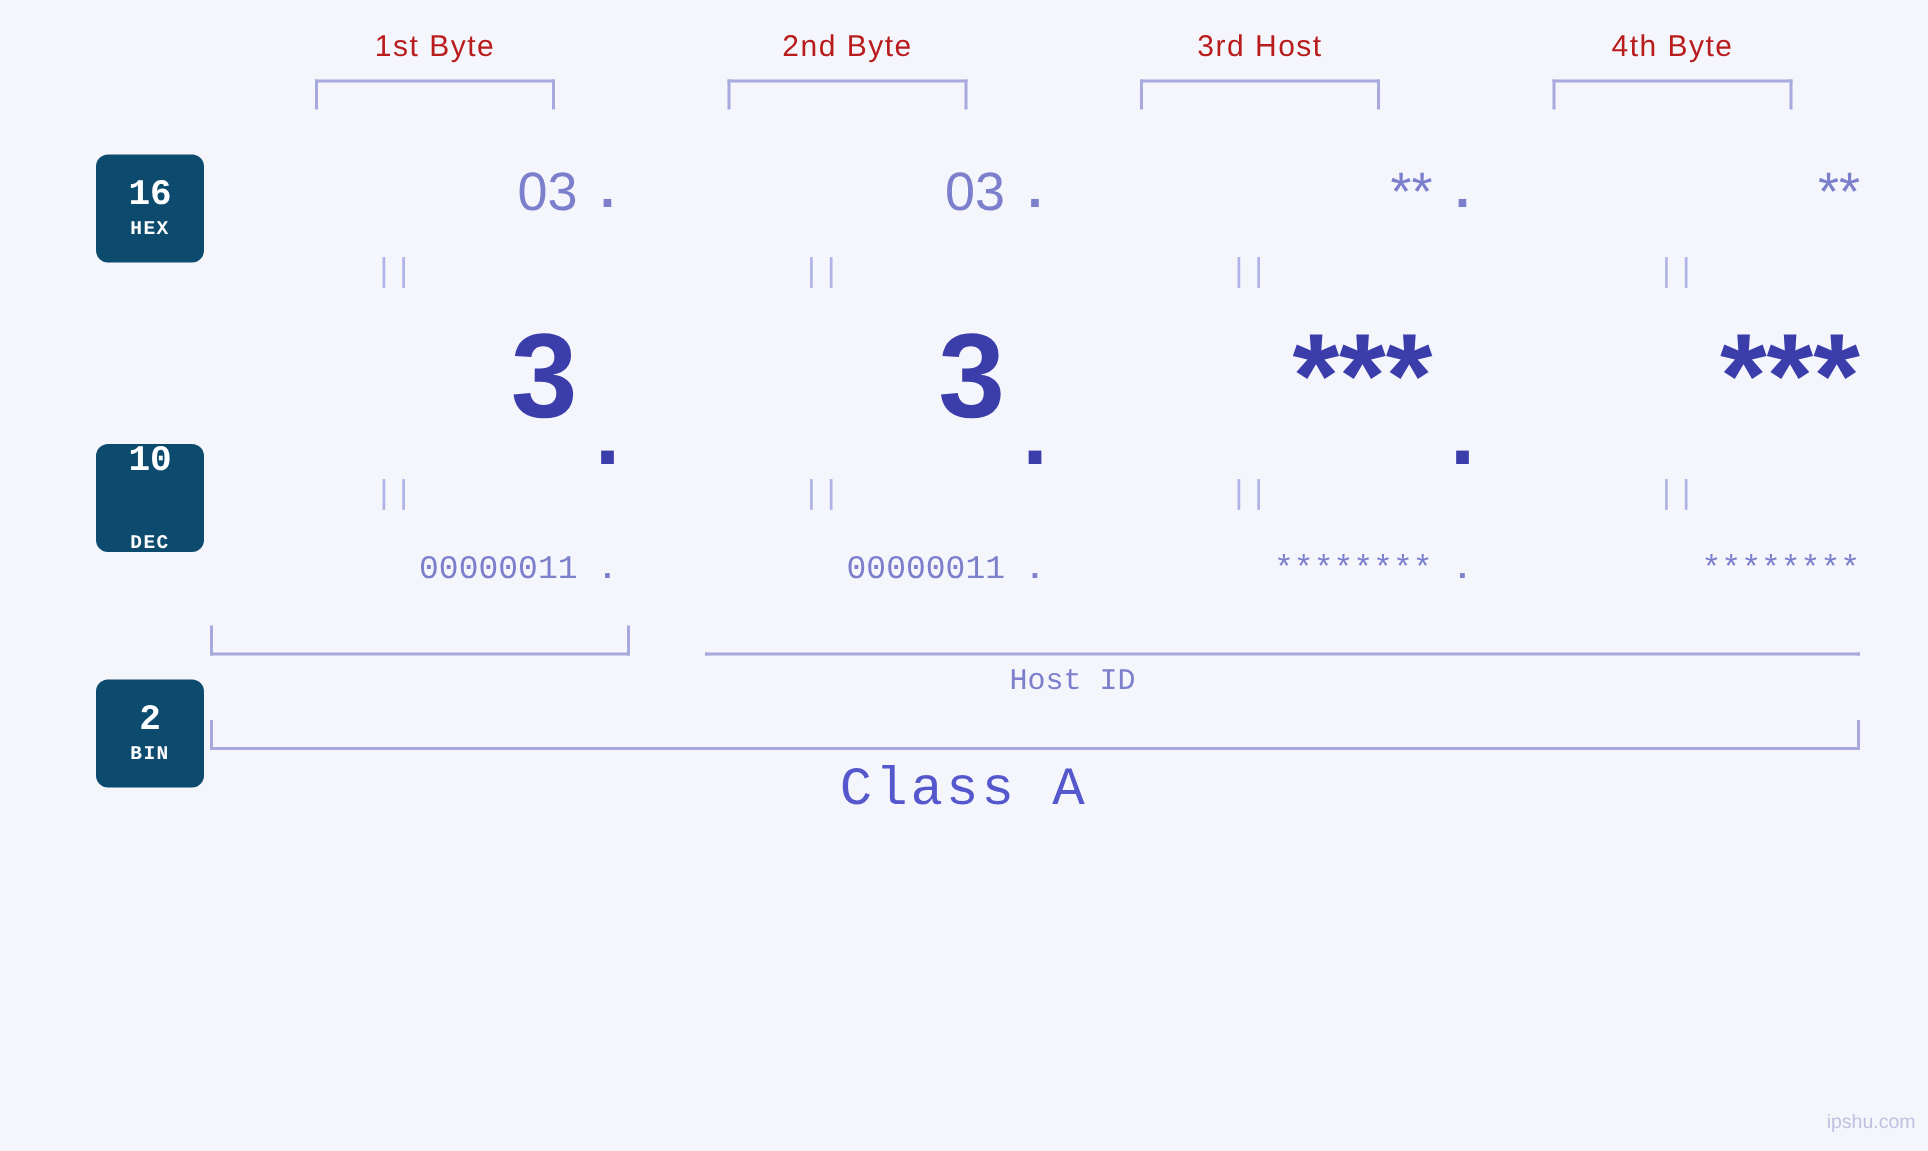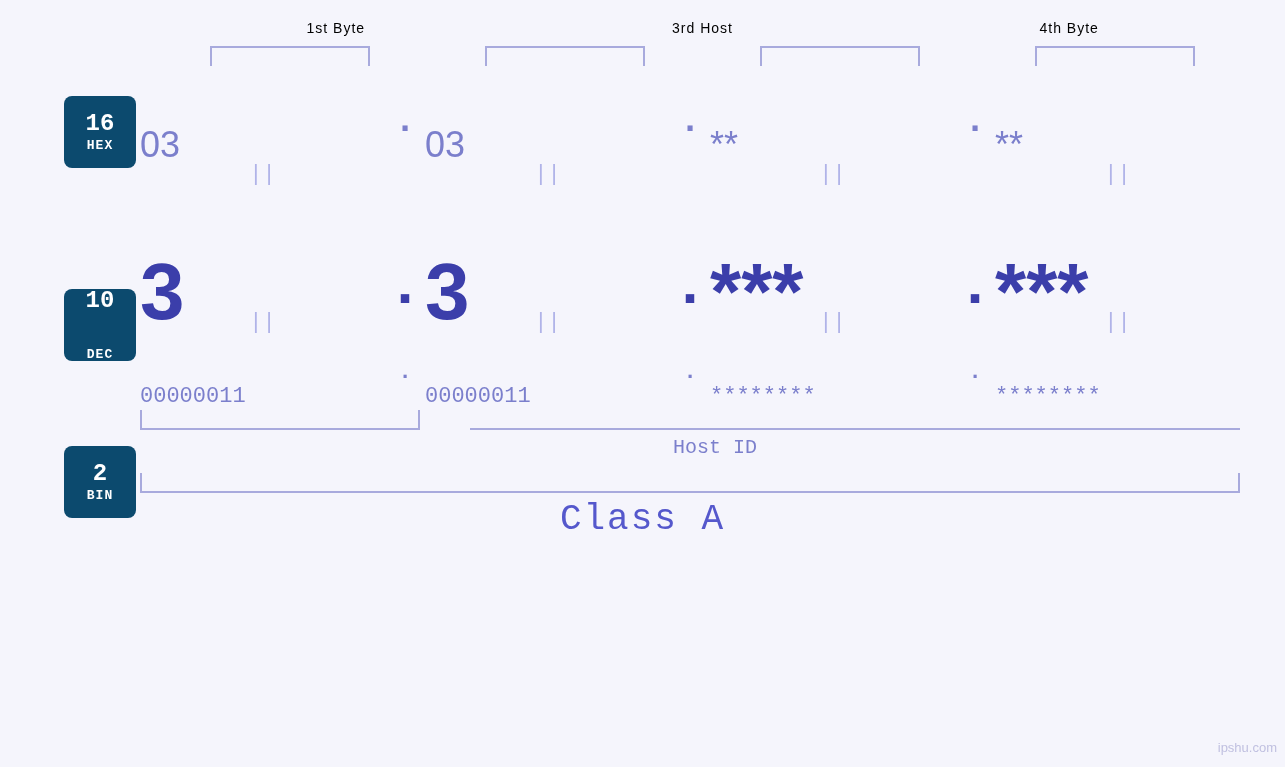--- a/index.html
+++ b/index.html
@@ -27,22 +27,22 @@
     .byte-labels {
       display: flex;
       width: 1100px;
       margin-left: 120px;
       margin-bottom: 10px;
     }
 
     .byte-label {
       flex: 1;
       text-align: center;
-      color: #000000;
-      font-size: 14px;
+      color: #b91c1c;
+      font-size: 20px;
       font-family: Arial, sans-serif;
       font-weight: normal;
       letter-spacing: 1px;
     }
 
     
     .brackets-row {
       display: flex;
       width: 1100px;
       margin-left: 120px;
@@ -114,23 +114,22 @@
     
     .data-row {
       display: flex;
       align-items: center;
       width: 1100px;
       position: relative;
     }
 
     .data-cell {
       flex: 1;
-      text-align: left;
+      text-align: right;
       position: relative;
-      margin-top: 48px;
     }
 
     .dot-cell {
       width: 40px;
       text-align: center;
       flex-shrink: 0;
     }
 
     .hex-value {
       color: #7b7fcc;
@@ -282,20 +281,21 @@
     .dec-row-height { height: 110px; }
     .bin-row-height { height: 60px; }
   </style>
 </head>
 <body>
 
 <div class="main-container">
 
   <div class="byte-labels">
     <div class="byte-label">1st Byte</div>
+    <div class="byte-label">2nd Byte</div>
     <div class="byte-label">3rd Host</div>
     <div class="byte-label">4th Byte</div>
   </div>
 
   <div class="brackets-row">
     <div class="bracket-cell">
       <span class="bracket"></span>
     </div>
     <div class="bracket-cell">
       <span class="bracket"></span>

